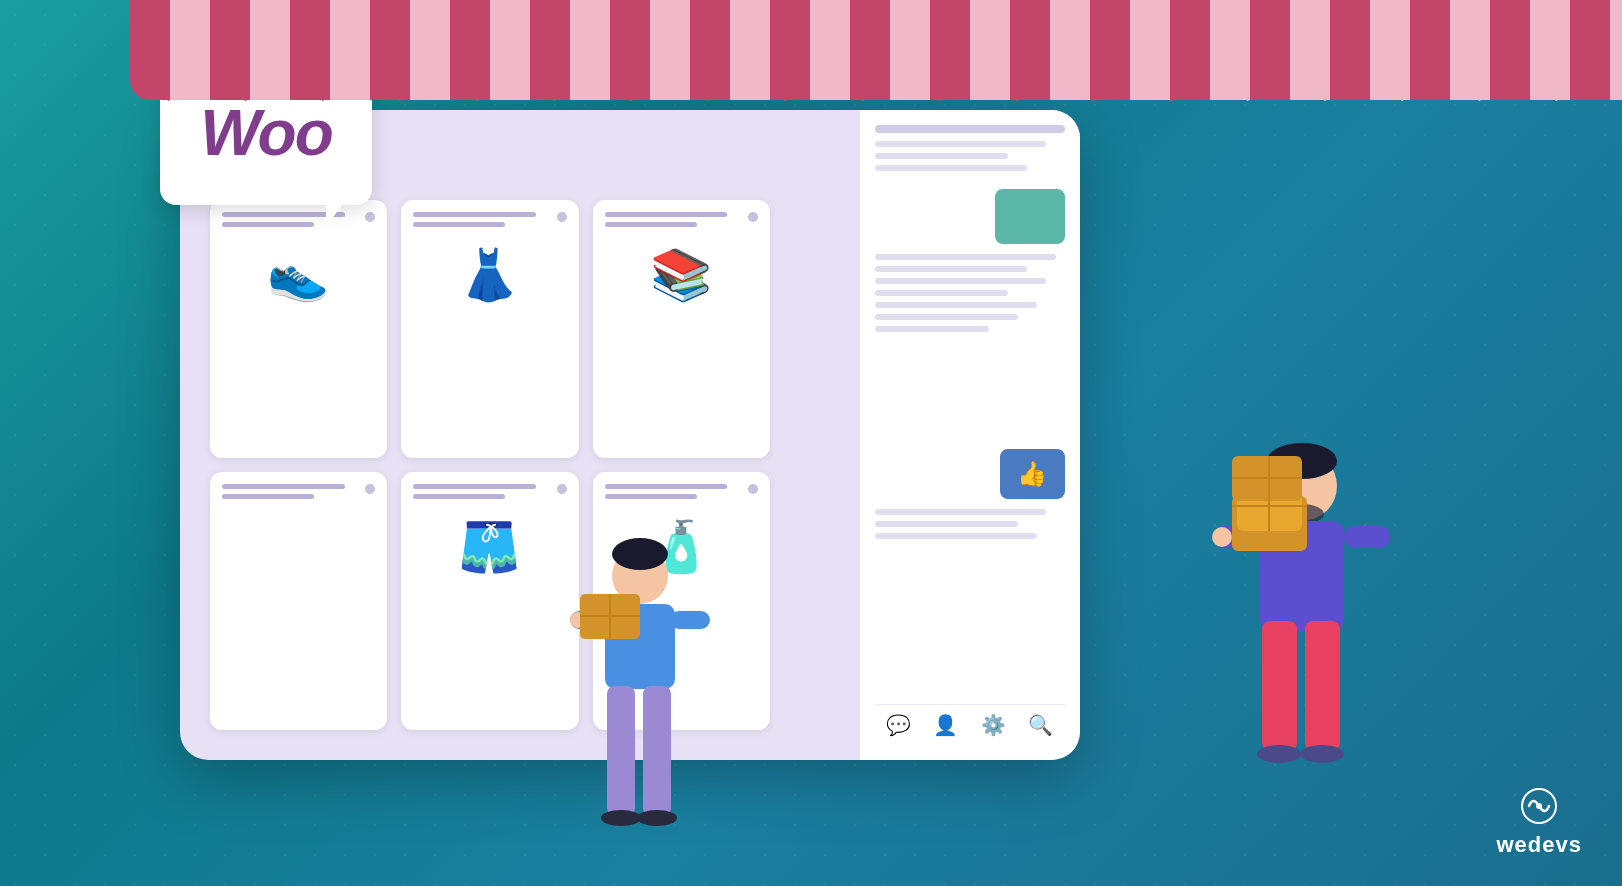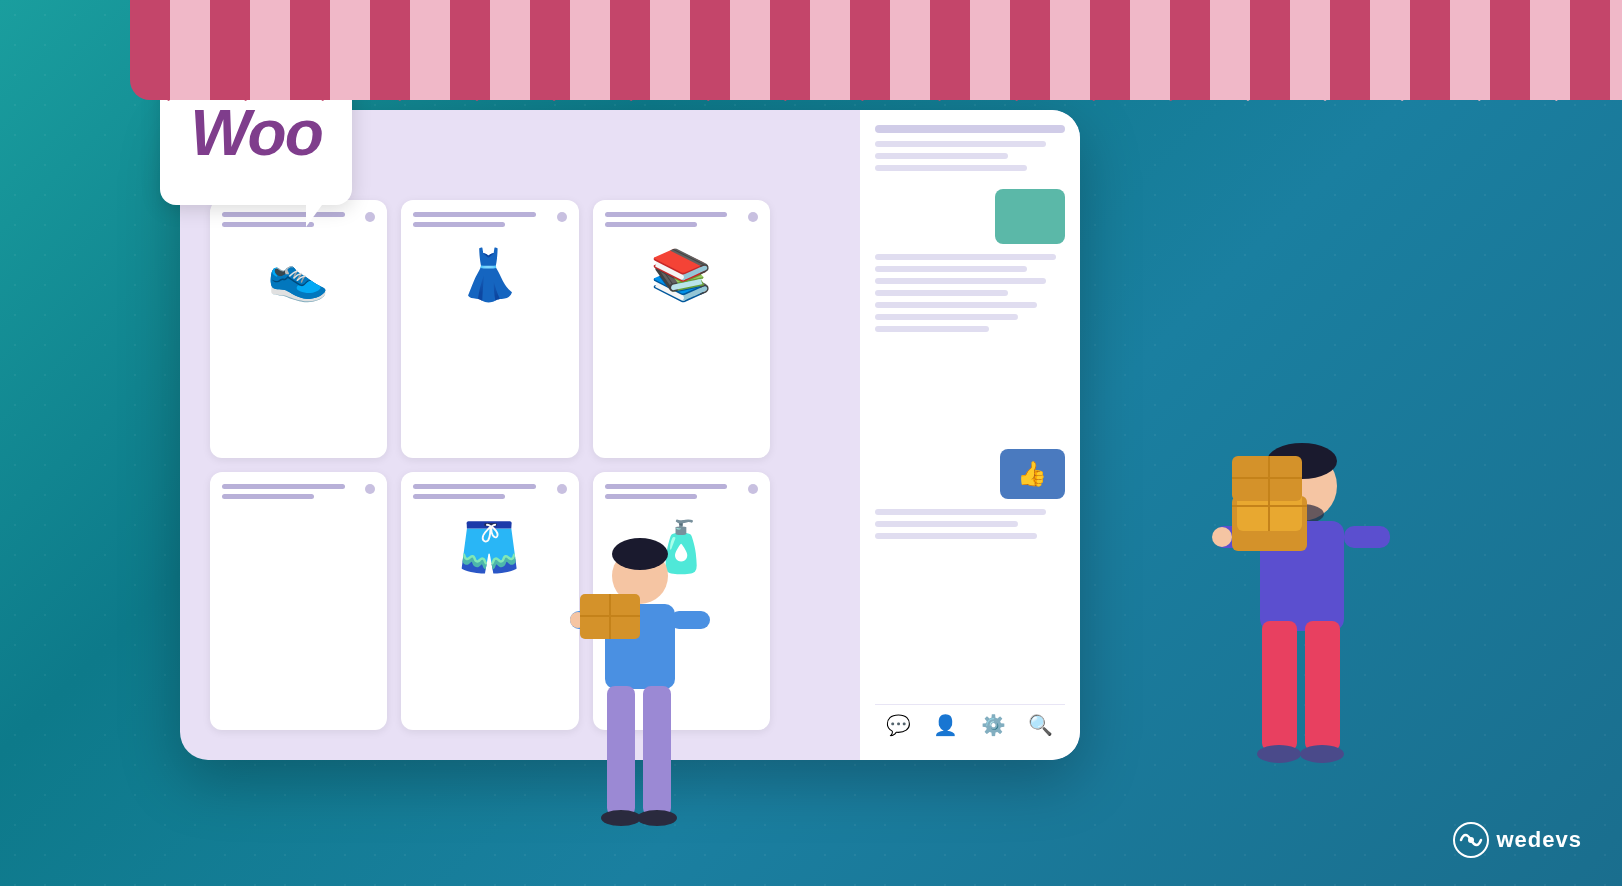--- a/index.html
+++ b/index.html
@@ -22,21 +22,21 @@
     }
 
     
     .woo-bubble {
       position: absolute;
       top: 60px;
       left: 160px;
       background: white;
       border-radius: 16px;
       padding: 18px 28px;
-      width: 192px;
+      width: 212px;
       height: 145px;
       display: flex;
       align-items: center;
       justify-content: center;
       z-index: 20;
       box-shadow: 0 4px 20px rgba(0,0,0,0.15);
     }
 
     .woo-bubble::after {
       content: '';
@@ -281,20 +281,21 @@
 
     
     .wedevs-logo {
       position: absolute;
       bottom: 28px;
       right: 40px;
       display: flex;
       align-items: center;
       gap: 8px;
       z-index: 30;
+      flex-direction: column;
     }
 
     .wedevs-icon {
       width: 36px;
       height: 36px;
     }
 
     .wedevs-text {
       color: white;
       font-size: 22px;

